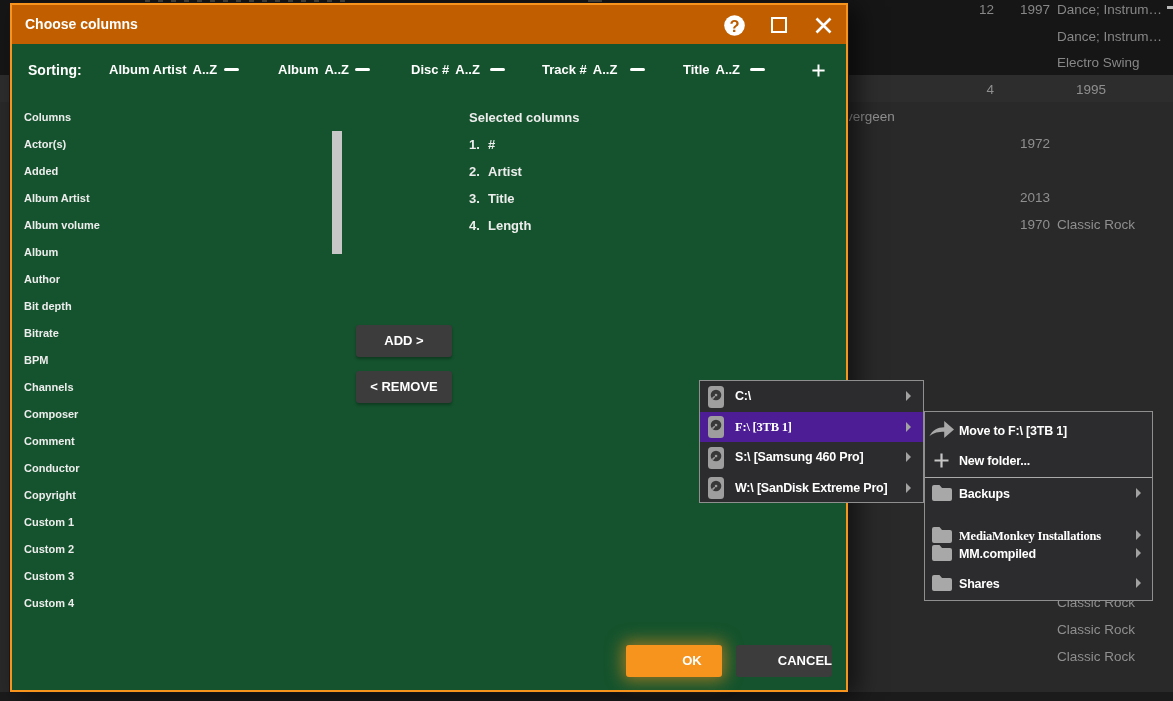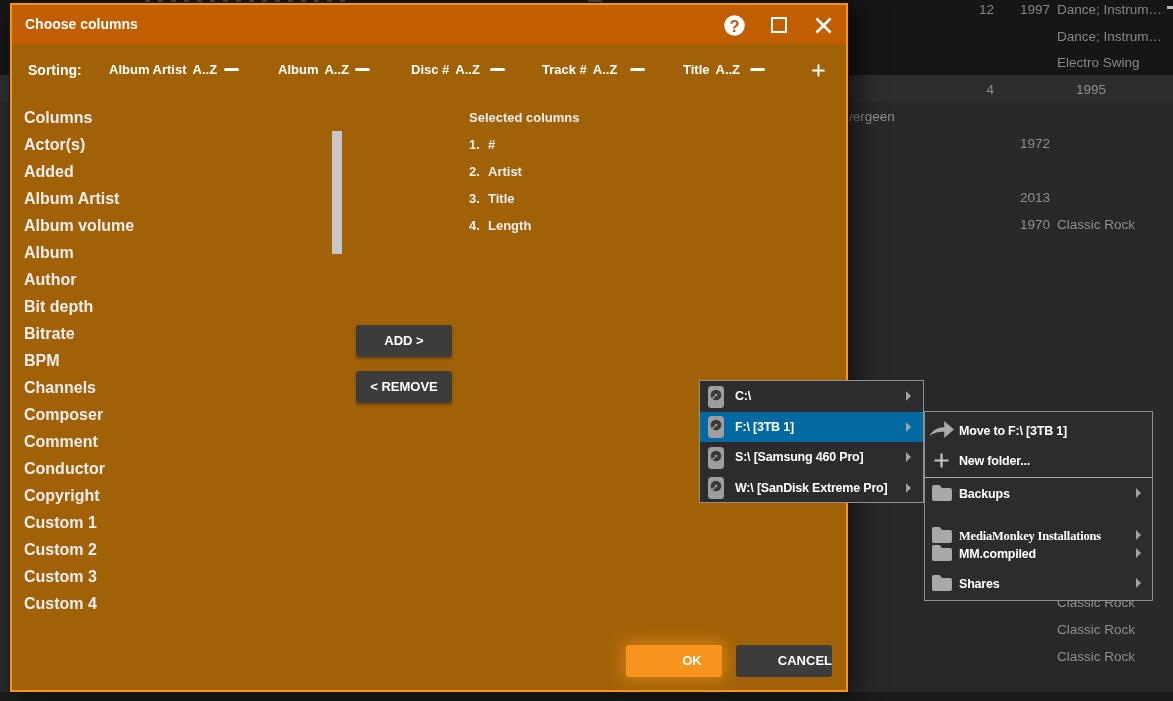--- a/index.html
+++ b/index.html
@@ -10,41 +10,41 @@
 
 #bg { position:absolute; inset:0; background:#292929; }
 #bg .topband { position:absolute; left:0; top:0; width:1173px; height:75px; background:#161616; }
 #bg .row1995 { position:absolute; left:0; top:75px; width:1173px; height:27px; background:#2d2d2d; }
 #bg .botband { position:absolute; left:0; top:692px; width:1173px; height:9px; background:#1b1b1b; }
 .bgtxt { position:absolute; color:#8f8f8f; font-size:13.5px; white-space:nowrap; }
 .bgtxt.r { text-align:right; }
 
 
 #dlg { position:absolute; left:10px; top:3px; width:838px; height:689px;
-  border:2px solid #f7941d; background:#a16207;
+  border:2px solid #f7941d; background:#14532d;
   box-shadow: 0 0 0 1px #151517, 10px 4px 22px rgba(0,0,0,0.55); }
 #titlebar { position:absolute; left:0; top:0; width:834px; height:39px; background:#c05e00; }
 #titlebar .cap { position:absolute; left:13px; top:0; height:39px; line-height:39px;
   color:#fff; font-size:14px; font-weight:700; }
 
 
 #helpbtn { position:absolute; left:711.5px; top:9.5px; width:21px; height:21px; }
 #maxbtn  { position:absolute; left:759px; top:12px; width:16px; height:16px; border:2.5px solid #fff; }
 #closebtn{ position:absolute; left:803px; top:12px; width:17px; height:17px; }
 
 
 .sortlabel { position:absolute; left:16px; top:57px; color:#fff; font-size:14px; font-weight:700; }
 .chip { position:absolute; top:57px; color:#fff; font-size:13px; font-weight:700; white-space:nowrap; }
 .chip i { font-style:normal; margin-left:6px; }
 .dash { position:absolute; top:63px; width:15px; height:3px; background:#fff; border-radius:1.5px; }
 #plus { position:absolute; left:800px; top:59px; width:13px; height:13px; }
 
 
 #leftlist { position:absolute; left:12px; top:98.5px; width:300px; color:#ededed;
-  font-size:16px; font-weight:700; }
+  font-size:11px; font-weight:700; }
 #leftlist div { height:27.05px; line-height:27.05px; }
 #scrollbar { position:absolute; left:319.5px; top:126px; width:10.5px; height:123px; background:#c7c7c7; }
 #rightlist { position:absolute; left:457px; top:98.5px; color:#ededed; font-size:13px; font-weight:700; }
 #rightlist div { height:27.05px; line-height:27.05px; position:relative; }
 #rightlist .num { display:inline-block; width:19px; }
 
 
 .mbtn { position:absolute; left:344px; width:96px; height:32px; background:#3c3c3c;
   border-radius:3px; color:#fff; font-size:13px; font-weight:700;
   text-align:center; line-height:32px; box-shadow:0 2px 3px rgba(0,0,0,0.3); }
@@ -53,21 +53,21 @@
 #okbtn { position:absolute; left:614px; top:640px; width:96px; height:32px; background:#f7941d;
   border-radius:3px; color:#fff; font-size:13px; font-weight:700; text-align:center; line-height:32px;
   box-shadow:0 0 16px 4px rgba(247,148,29,0.55);padding-left:36px; }
 #cancelbtn { position:absolute; left:724px; top:640px; width:96px; height:32px; background:#3c3c3c;
   border-radius:3px; color:#fff; font-size:13px; font-weight:700; text-align:right; line-height:32px; }
 
 
 .menu { position:absolute; background:#2c2c2e; border:1px solid #8f8f8f; z-index:10; }
 #menu1 { left:699px; top:380px; width:225px; height:123px; }
 #menu1 .mi { position:absolute; left:0; width:223px; height:30.5px; }
-#menu1 .mi.hl { background:#0369a1; }
+#menu1 .mi.hl { background:#4c1d95;font-family:Liberation Serif, serif; }
 #menu1 .mi .txt { position:absolute; left:35px; top:0; height:30.5px; line-height:30.5px;
   color:#fff; font-size:12.5px; font-weight:700; letter-spacing:-0.2px; white-space:nowrap; }
 #menu1 .mi svg.disk { position:absolute; left:8px; top:4.5px; }
 #menu1 .mi .arr { position:absolute; right:12px; top:10px; width:0; height:0;
   border-left:5.6px solid #a2a2a2; border-top:5.3px solid transparent; border-bottom:5.3px solid transparent; }
 
 #menu2 { left:924px; top:411px; width:229px; height:190px; }
 #menu2 .mi { position:absolute; left:0; width:227px; height:30px; }
 #menu2 .mi .txt { position:absolute; left:34px; top:0; height:30px; line-height:30px;
   color:#fff; font-size:12.5px; letter-spacing:-0.2px; font-weight:700; white-space:nowrap; }

